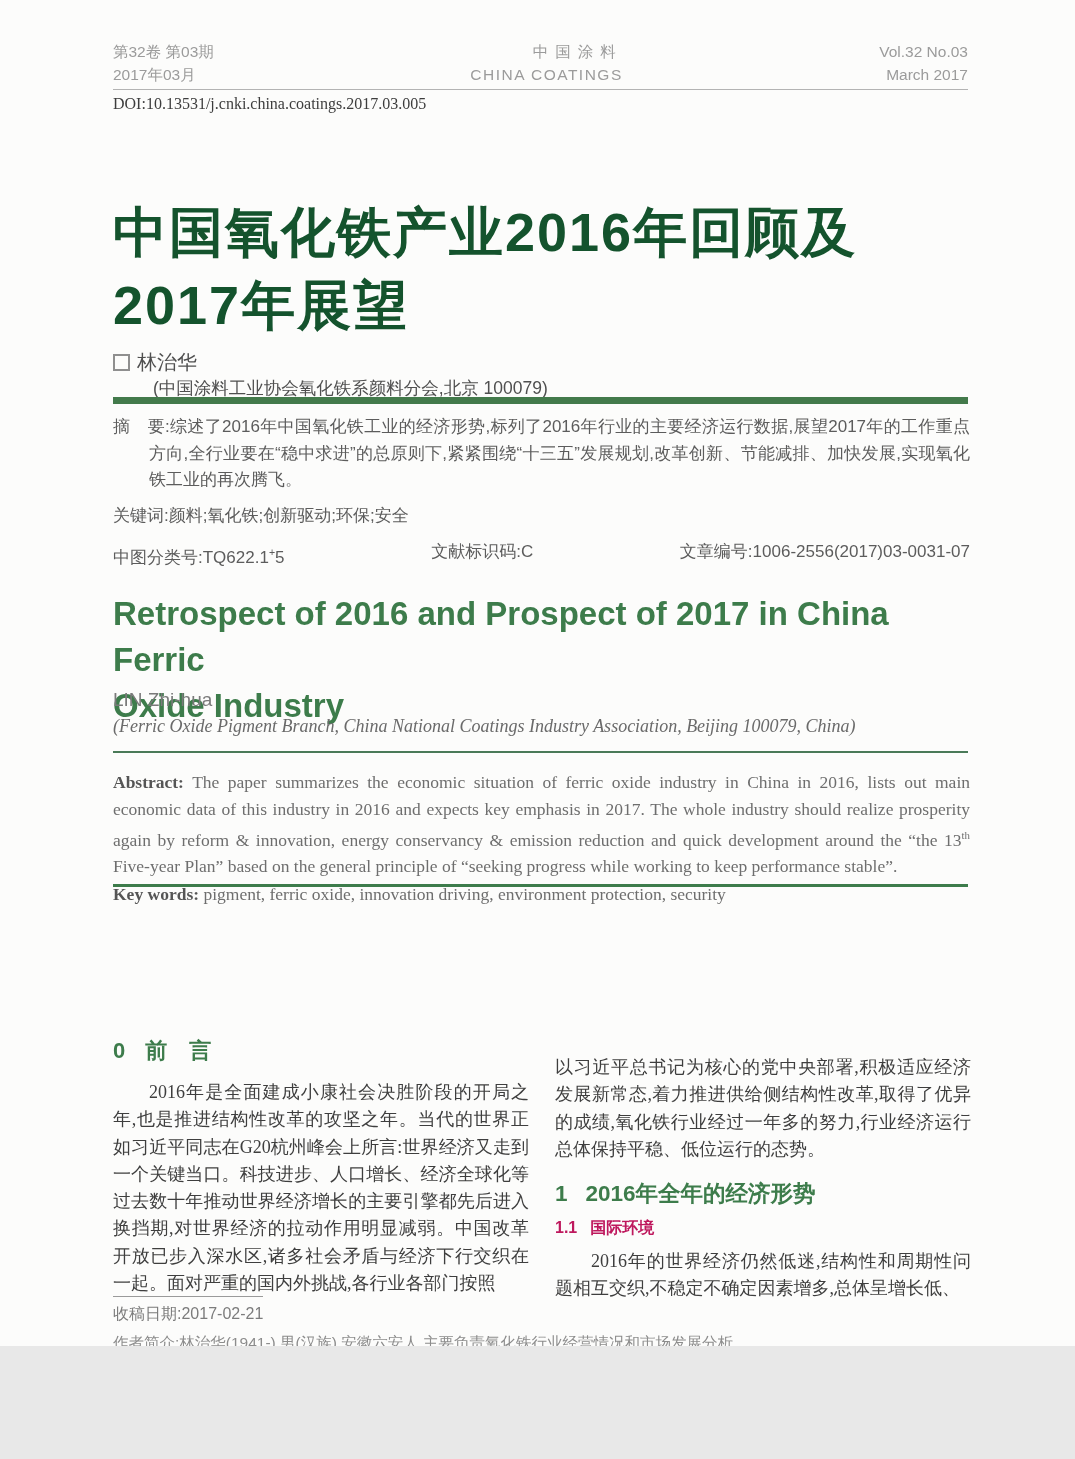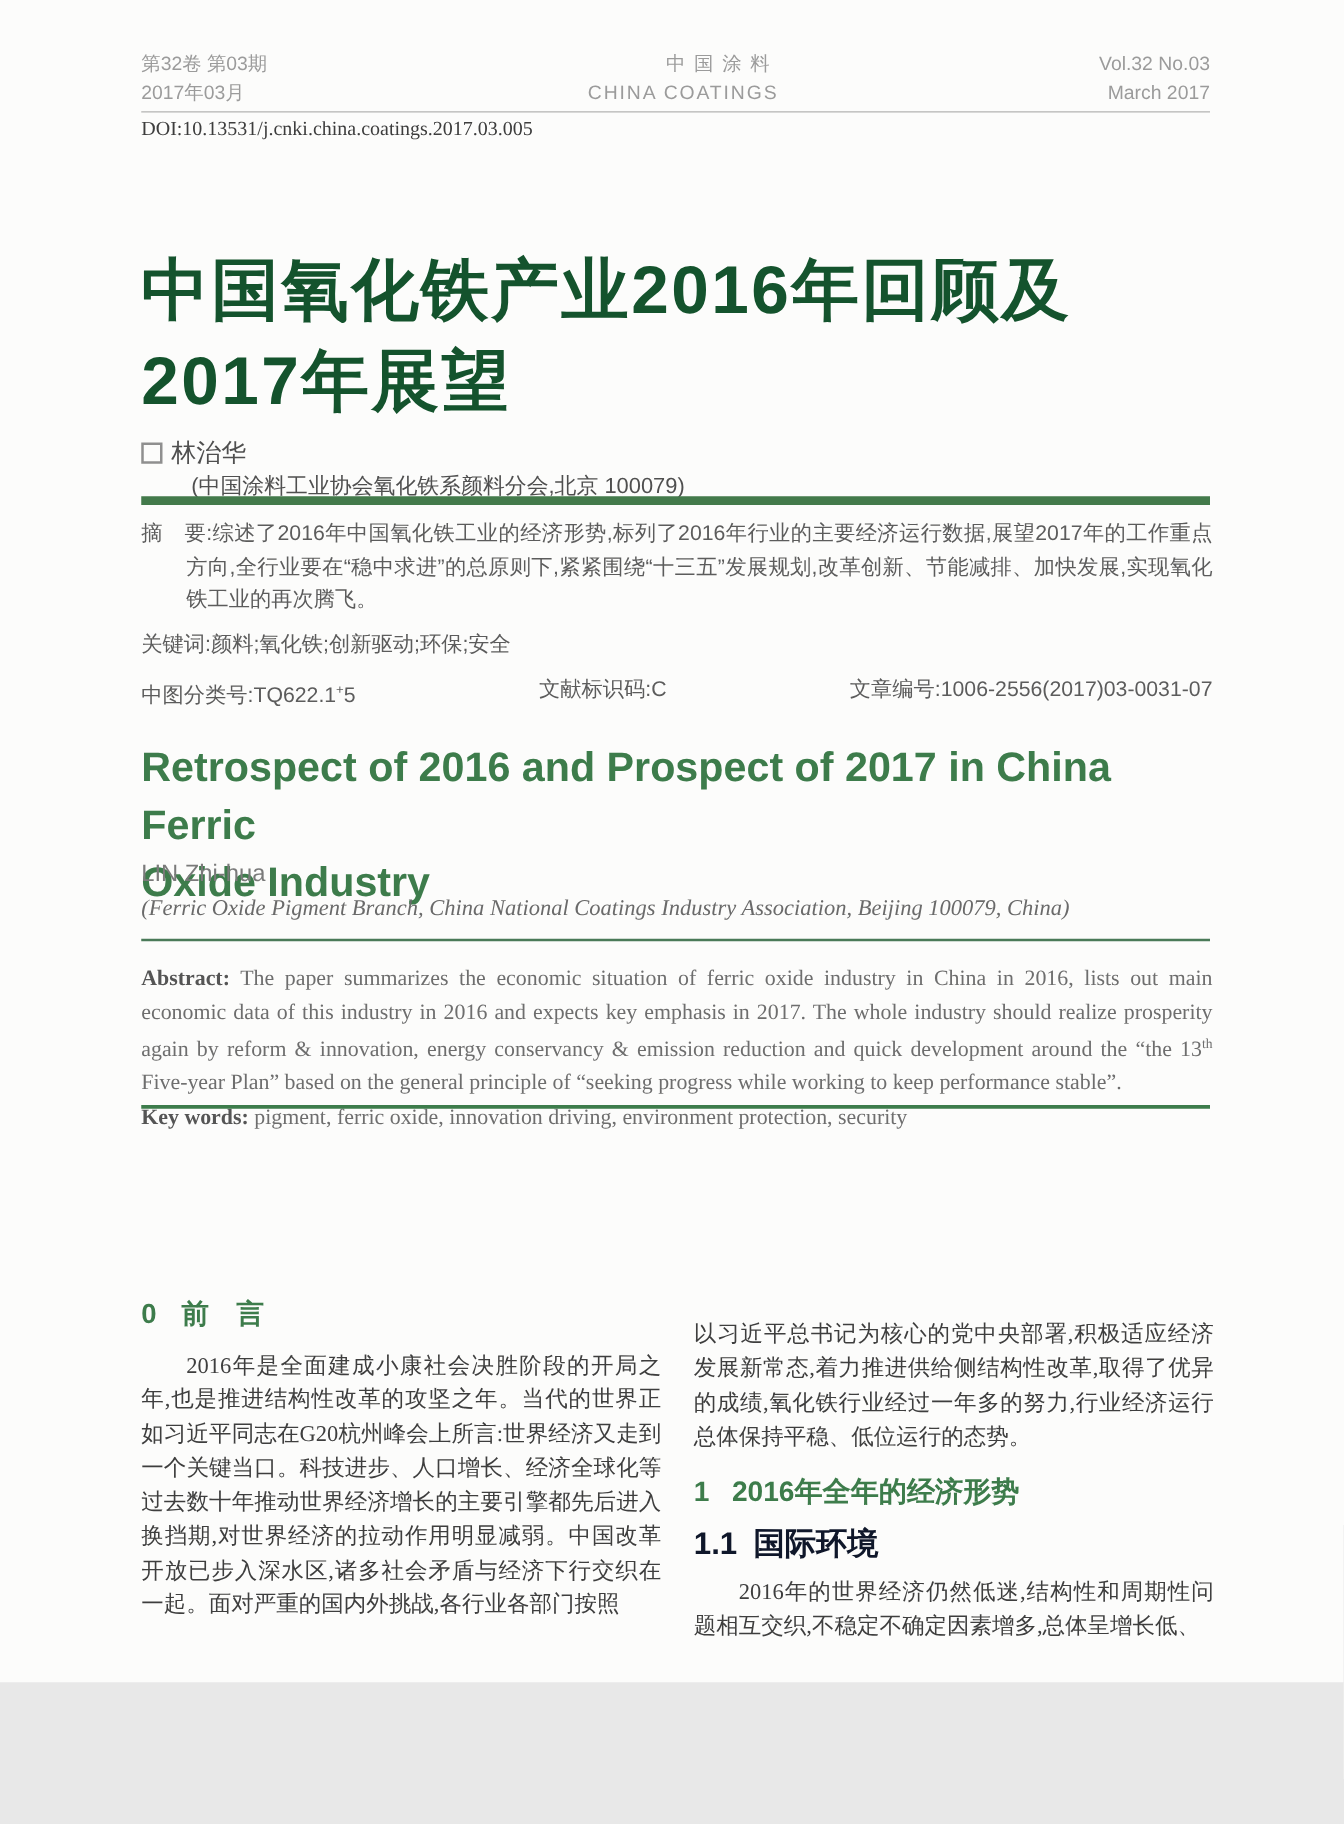--- a/index.html
+++ b/index.html
@@ -55,22 +55,22 @@
   .green-line-2{left:113px;top:884px;width:855px;height:3px;background:#3d7c4b;}
 
   
   .body-cols{left:113px;top:1036px;width:858px;display:flex;gap:26px;}
   .col{width:416px;}
   .col-right{padding-top:18px;}
   .h-sec0{display:flex;gap:20px;align-items:baseline;color:#3d7c4b;
     font-size:22px;font-weight:bold;margin:0 0 13px 0;}
   .h-sec1{display:flex;gap:18px;align-items:baseline;color:#3d7c4b;
     font-size:22.5px;font-weight:bold;margin:15px 0 9px 0;}
-  .h-sec11{display:flex;gap:13px;align-items:baseline;color:#0f172a;
-    font-size:25px;font-weight:bold;margin:0 0 9px 0;}
+  .h-sec11{display:flex;gap:13px;align-items:baseline;color:#be185d;
+    font-size:16px;font-weight:bold;margin:0 0 9px 0;}
   p.bodytext{margin:0;font-family:"Liberation Serif",serif;
     font-size:18px;line-height:27.3px;color:#3e3e3e;text-align:justify;}
   p.indent{text-indent:2em;}
 
   
   .footnotes{left:113px;top:1296px;width:857px;}
   .fn-rule{width:150px;height:1px;background:#9a9a9a;margin-bottom:7px;}
   .fn-line1{font-size:16px;color:#7c7c7c;margin-bottom:8px;}
   .fn-line2{font-size:15.5px;color:#8c8c8c;}
 
@@ -170,20 +170,29 @@
         <span>2016年全年的经济形势</span>
       </div>
       <div class="h-sec11">
         <span>1.1</span>
         <span>国际环境</span>
       </div>
       <p class="bodytext indent">2016年的世界经济仍然低迷,结构性和周期性问题相互交织,不稳定不确定因素增多,总体呈增长低、</p>
     </div>
   </div>
 
+  <div class="abs footnotes">
+    <div class="fn-rule"></div>
+    <div class="fn-line1">
+      <span>收稿日期:</span><span>2017-02-21</span>
+    </div>
+    <div class="fn-line2">
+      <span>作者简介:</span><span>林治华(1941-),男(汉族),安徽六安人,主要负责氧化铁行业经营情况和市场发展分析。</span>
+    </div>
+  </div>
 
   <div class="abs pfooter">
     <div class="pf-num">31</div>
     <div class="pf-rule"></div>
     <div class="pf-cn">行业走势</div>
     <div class="pf-en">Industrial Trends</div>
   </div>
 
 </div>
 

